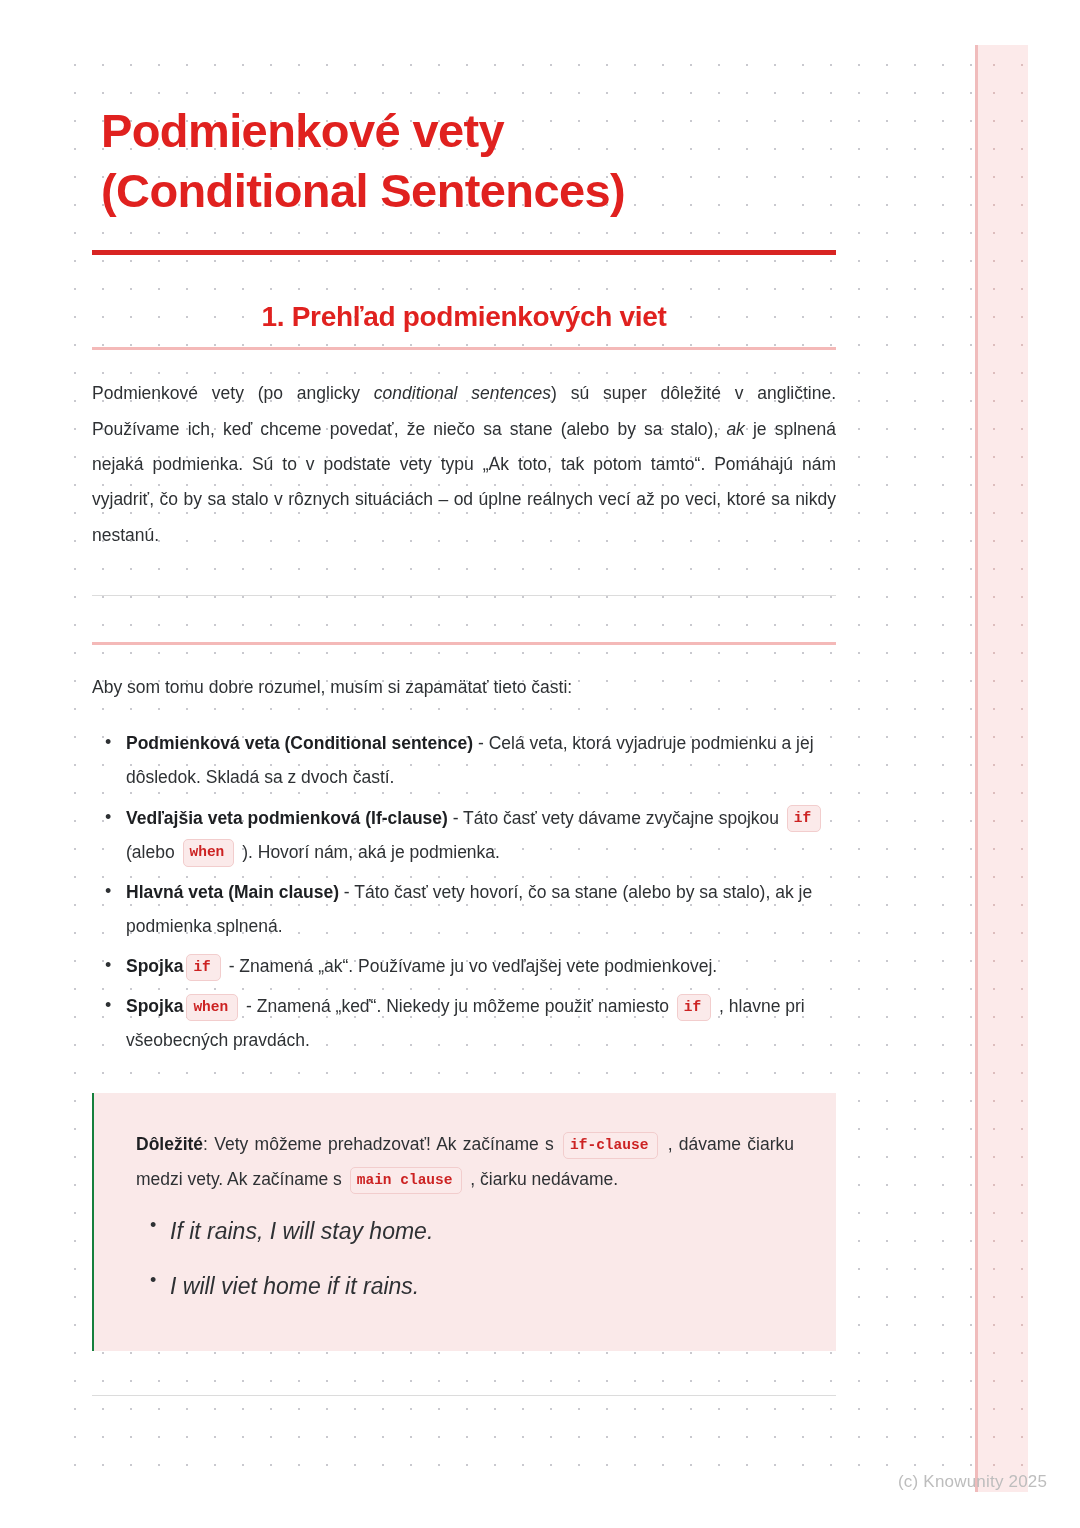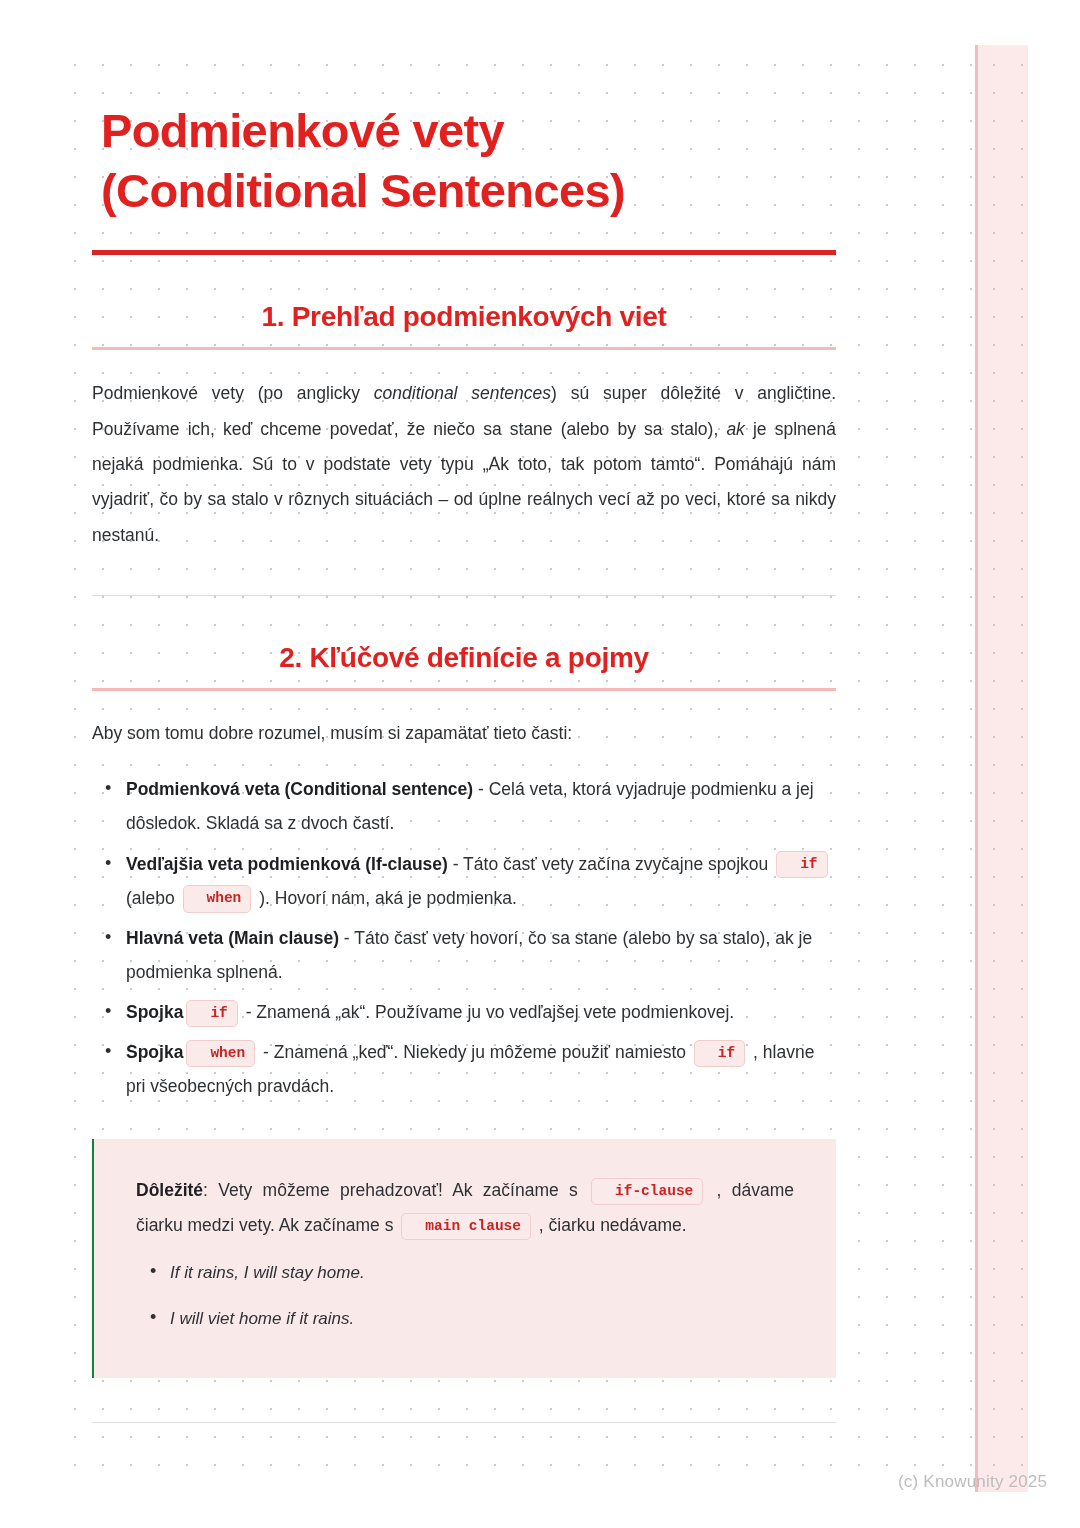--- a/index.html
+++ b/index.html
@@ -137,21 +137,21 @@
 
   
   code.chip {
     font-family: "Liberation Mono", monospace;
     font-size: 14.5px;
     font-weight: bold;
     color: #cc2222;
     background: #fbeaea;
     border: 1px solid #f2cdcd;
     border-radius: 5px;
-    padding: 3px 9px 4px 23px;
+    padding: 3px 9px 4px 6px;
     margin: 0 3px;
     white-space: pre;
     display: inline-block;
     line-height: 1.25;
     vertical-align: middle;
   }
 
   
   .callout {
     margin-top: 36px;
@@ -167,21 +167,21 @@
     color: #2e3134;
     text-align: justify;
   }
   ul.examples {
     margin: 16px 0 0 0;
     padding: 0 0 0 34px;
     list-style: none;
   }
   ul.examples > li {
     position: relative;
-    font-size: 17px;
+    font-size: 23px;
     font-style: italic;
     line-height: 1.6;
     color: #2e3134;
     margin-bottom: 18px;
   }
   ul.examples > li::before {
     content: "•";
     position: absolute;
     left: -20px;
     top: -2px;
@@ -230,30 +230,29 @@
     <div class="section">
       <h2 class="section-title">1. Prehľad podmienkových viet</h2>
       <div class="section-rule"></div>
 
       <p class="body"><span>Podmienkové vety (po anglicky </span><em>conditional sentences</em><span>) sú super dôležité v angličtine. Používame ich, keď chceme povedať, že niečo sa stane (alebo by sa stalo), </span><em>ak</em><span> je splnená nejaká podmienka. Sú to v podstate vety typu „Ak toto, tak potom tamto“. Pomáhajú nám vyjadriť, čo by sa stalo v rôznych situáciách – od úplne reálnych vecí až po veci, ktoré sa nikdy nestanú.</span></p>
 
       <div class="footer-rule" style="margin-top:42px"></div>
     </div>
 
     <div class="section">
-      <h2 class="section-title">2. Kľúčové definície a pojmy</h2>
       <div class="section-rule"></div>
 
       <p class="intro">Aby som tomu dobre rozumel, musím si zapamätať tieto časti:</p>
 
       <ul class="terms">
 
         <li><strong>Podmienková veta (Conditional sentence)</strong><span> - Celá veta, ktorá vyjadruje podmienku a jej dôsledok. Skladá sa z dvoch častí.</span></li>
 
-        <li><strong>Vedľajšia veta podmienková (If-clause)</strong><span> - Táto časť vety začína zvyčajne spojkou </span><code class="chip">if</code><span> (alebo </span><code class="chip">when</code><span> ). Hovorí nám, aká je podmienka.</span></li>
+        <li><strong>Vedľajšia veta podmienková (If-clause)</strong><span> - Táto časť vety dávame zvyčajne spojkou </span><code class="chip">if</code><span> (alebo </span><code class="chip">when</code><span> ). Hovorí nám, aká je podmienka.</span></li>
 
         <li><strong>Hlavná veta (Main clause)</strong><span> - Táto časť vety hovorí, čo sa stane (alebo by sa stalo), ak je podmienka splnená.</span></li>
 
         <li><strong>Spojka</strong><code class="chip">if</code><span> - Znamená „ak“. Používame ju vo vedľajšej vete podmienkovej.</span></li>
 
         <li><strong>Spojka</strong><code class="chip">when</code><span> - Znamená „keď“. Niekedy ju môžeme použiť namiesto </span><code class="chip">if</code><span> , hlavne pri všeobecných pravdách.</span></li>
 
       </ul>
 
       <div class="callout">

